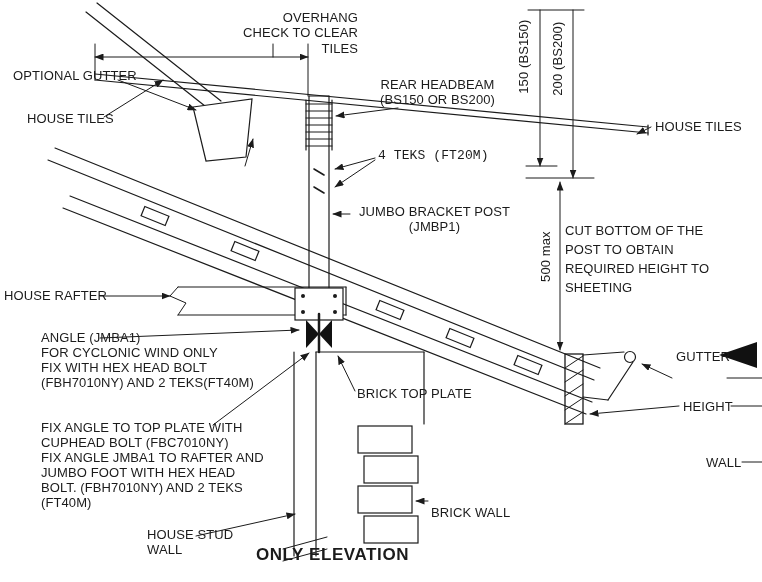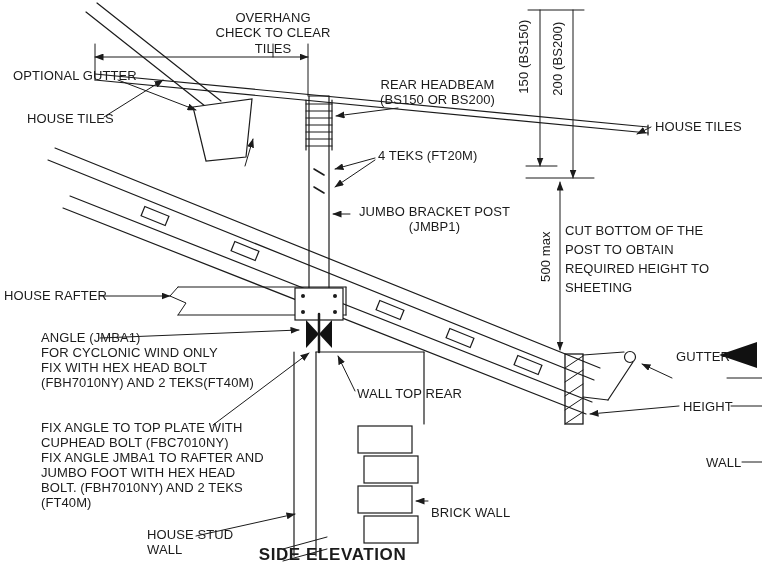--- a/index.html
+++ b/index.html
@@ -174,52 +174,52 @@
       <line x1="672" y1="378" x2="642" y2="364" marker-end="url(#arr)"></line>
       <line x1="679" y1="406" x2="590" y2="414" marker-end="url(#arr)"></line>
       <line x1="727" y1="378" x2="762" y2="378"></line>
       <line x1="731" y1="406" x2="762" y2="406"></line>
       <line x1="742" y1="462" x2="762" y2="462"></line>
     </g>
 
     <polygon points="757,342 719,355 757,368" fill="#111" stroke="none"></polygon>
   </svg>
 
-  <div class="lbl c" style="left:198px;top:10px;width:150px;">OVERHANG
+  <div class="lbl c" style="left:208px;top:10px;width:150px;text-align:right;">OVERHANG
 CHECK TO CLEAR TILES</div>
   <div class="lbl" style="left:13px;top:68px;">OPTIONAL GUTTER</div>
   <div class="lbl" style="left:27px;top:111px;">HOUSE TILES</div>
   <div class="lbl c" style="left:360px;top:77px;width:155px;">REAR HEADBEAM
 (BS150 OR BS200)</div>
   <div class="lbl" style="left:655px;top:119px;">HOUSE TILES</div>
-  <div class="lbl" style="left:378px;top:148px;">4 TEKS (FT20M)</div>
+  <div class="lbl" style="left:378px;top:148px;font-family:Liberation Mono, monospace;">4 TEKS (FT20M)</div>
   <div class="lbl c" style="left:352px;top:204px;width:165px;">JUMBO BRACKET POST
 (JMBP1)</div>
   <div class="lbl note" style="left:565px;top:222px;">CUT BOTTOM OF THE
 POST TO OBTAIN
 REQUIRED HEIGHT TO
 SHEETING</div>
   <div class="lbl" style="left:4px;top:288px;">HOUSE RAFTER</div>
   <div class="lbl small-lh" style="left:4px;top:330px;">ANGLE (JMBA1)
 FOR CYCLONIC WIND ONLY
 FIX WITH HEX HEAD BOLT
 (FBH7010NY) AND 2 TEKS(FT40M)</div>
   <div class="lbl small-lh" style="left:4px;top:420px;">FIX ANGLE TO TOP PLATE WITH
 CUPHEAD BOLT (FBC7010NY)
 FIX ANGLE JMBA1 TO RAFTER AND
 JUMBO FOOT WITH HEX HEAD
 BOLT. (FBH7010NY) AND 2 TEKS
 (FT40M)</div>
-  <div class="lbl" style="left:357px;top:386px;">WALL TOP REAR</div>
+  <div class="lbl" style="left:357px;top:386px;">BRICK TOP PLATE</div>
   <div class="lbl" style="left:676px;top:349px;">GUTTER</div>
   <div class="lbl" style="left:683px;top:399px;">HEIGHT</div>
   <div class="lbl" style="left:706px;top:455px;">WALL</div>
   <div class="lbl" style="left:431px;top:493px;margin-top:12px;">BRICK WALL</div>
   <div class="lbl small-lh" style="left:110px;top:527px;">HOUSE STUD
 WALL</div>
 
   <div class="lbl rot" style="left:478px;top:49px;width:92px;">150  (BS150)</div>
   <div class="lbl rot" style="left:510px;top:51px;width:96px;">200  (BS200)</div>
   <div class="lbl rot" style="left:515px;top:249px;width:62px;">500 max</div>
 
-  <div id="title" style="left:240px;top:545px;width:185px;">SIDE ELEVATION</div>
+  <div id="title" style="left:240px;top:545px;width:185px;">ONLY ELEVATION</div>
 
 </div>
 
 </body></html>

